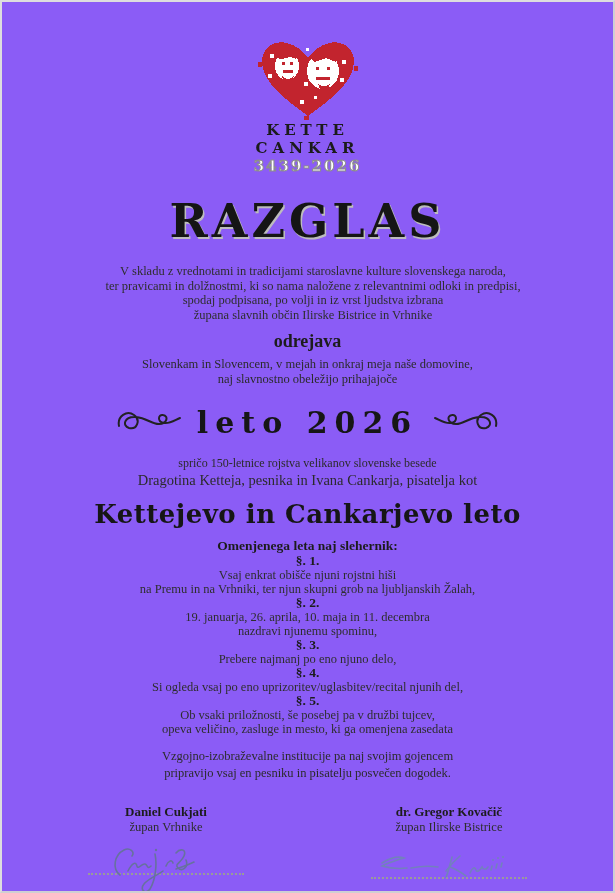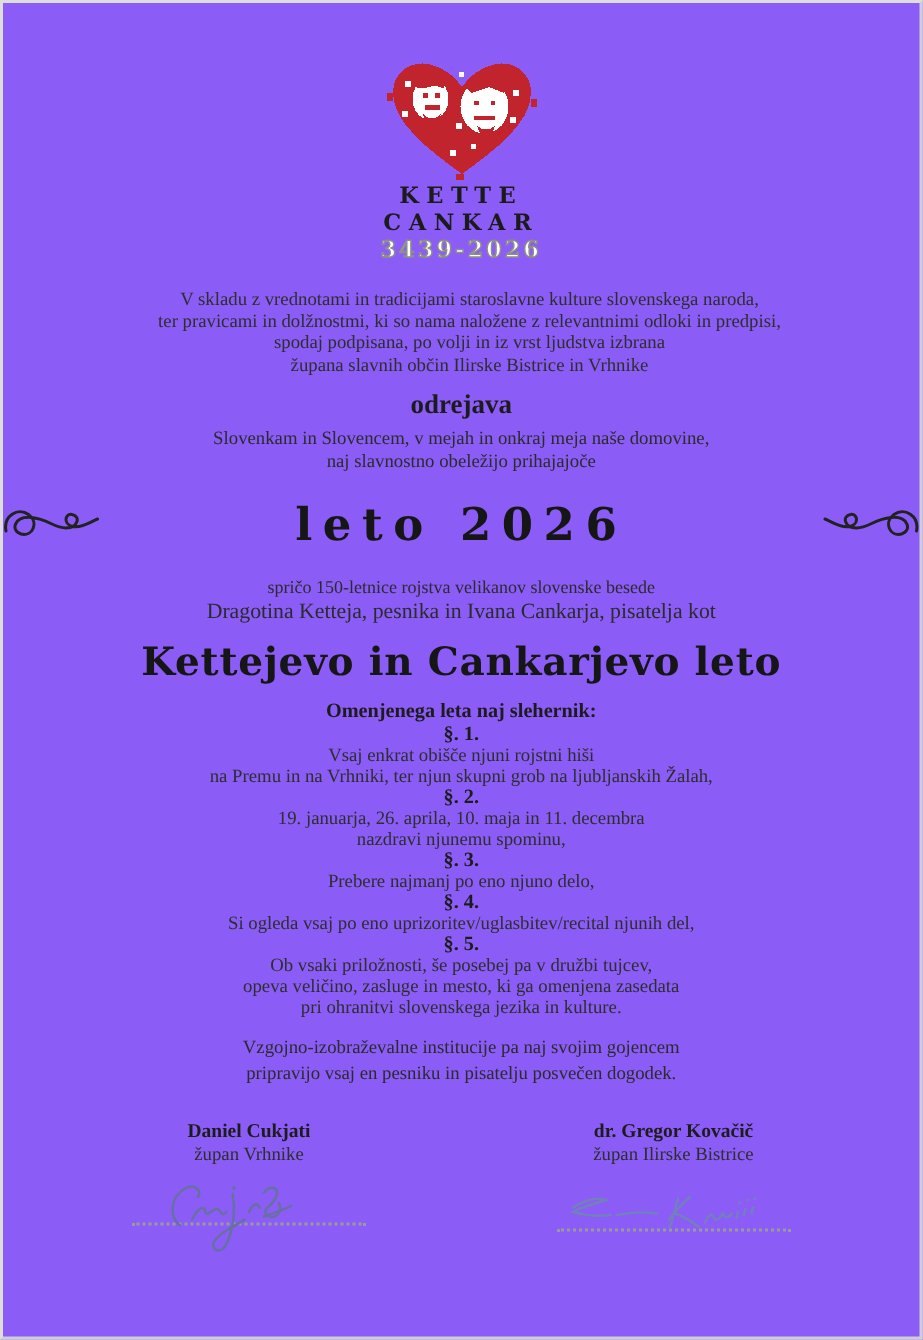--- a/index.html
+++ b/index.html
@@ -50,21 +50,21 @@
   .para{margin-top:18px;font-size:12.5px;line-height:14.5px;color:#2e2e2e;padding-left:11px;}
   .line{white-space:nowrap;}
   .decree-word{
     margin-top:9px;
     font-size:18px;line-height:21px;
     font-weight:700;color:#1c1c1c;
   }
   .decree{margin-top:5px;font-size:12.5px;line-height:14.5px;}
   .year-banner{
     margin-top:14px;
-    display:flex;align-items:center;justify-content:space-between;gap:14px;
+    display:flex;align-items:center;justify-content:center;gap:14px;
     height:44px;
   }
   .year-text{
     font-family:"DejaVu Serif", serif;
     font-weight:700;
     font-size:30px;
     letter-spacing:7px;
     color:#161616;
   }
   .flourish{flex:none;}
@@ -138,20 +138,21 @@
         <rect fill="#c2242e" x="2" y="24" width="4" height="5"></rect>
         <rect fill="#c2242e" x="98" y="28" width="4" height="5"></rect>
         <rect fill="#c2242e" x="48" y="78" width="5" height="4"></rect>
       </g>
     </svg>
     <div class="brand">KETTE</div>
     <div class="brand">CANKAR</div>
     <div class="years">3439-2026</div>
   </div>
 
+  <h1 class="main-title">RAZGLAS</h1>
 
   <div class="para">
     <div class="line">V skladu z vrednotami in tradicijami staroslavne kulture slovenskega naroda,</div>
     <div class="line">ter pravicami in dolžnostmi, ki so nama naložene z relevantnimi odloki in predpisi,</div>
     <div class="line">spodaj podpisana, po volji in iz vrst ljudstva izbrana</div>
     <div class="line">župana slavnih občin Ilirske Bistrice in Vrhnike</div>
   </div>
 
   <div class="decree-word">odrejava</div>
   <div class="decree">
@@ -198,21 +199,20 @@
 
     <div>
       <div class="art-num">§. 4.</div>
       <div class="art-line">Si ogleda vsaj po eno uprizoritev/uglasbitev/recital njunih del,</div>
     </div>
 
     <div>
       <div class="art-num">§. 5.</div>
       <div class="art-line">Ob vsaki priložnosti, še posebej pa v družbi tujcev,</div>
       <div class="art-line">opeva veličino, zasluge in mesto, ki ga omenjena zasedata</div>
-      <div class="art-line">pri ohranitvi slovenskega jezika in kulture.</div>
     </div>
   </div>
 
   <div class="closing">
     <div class="line">Vzgojno-izobraževalne institucije pa naj svojim gojencem</div>
     <div class="line">pripravijo vsaj en pesniku in pisatelju posvečen dogodek.</div>
   </div>
 
   <div class="signatures">
 

